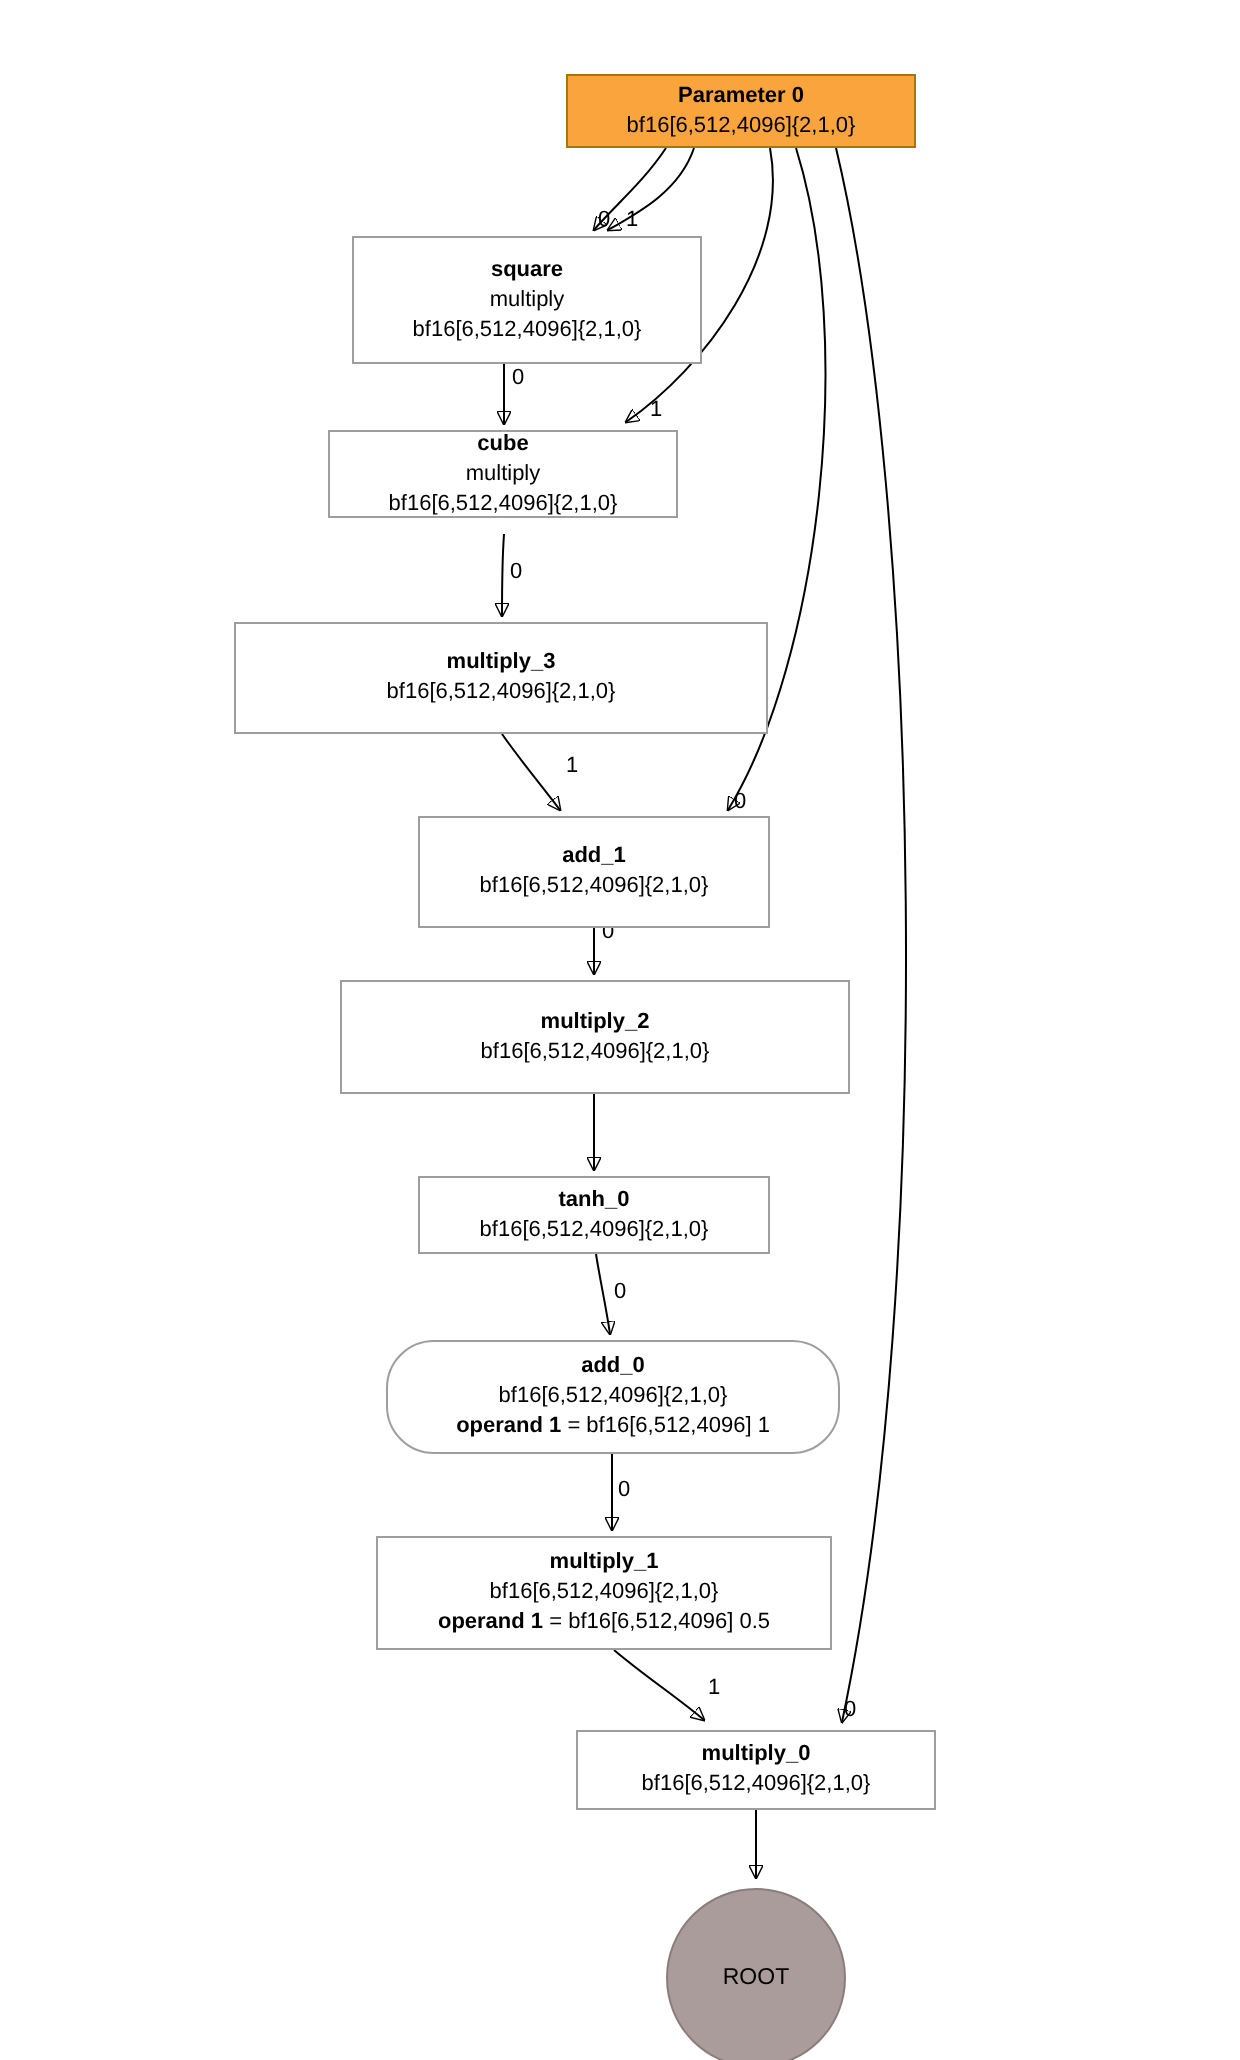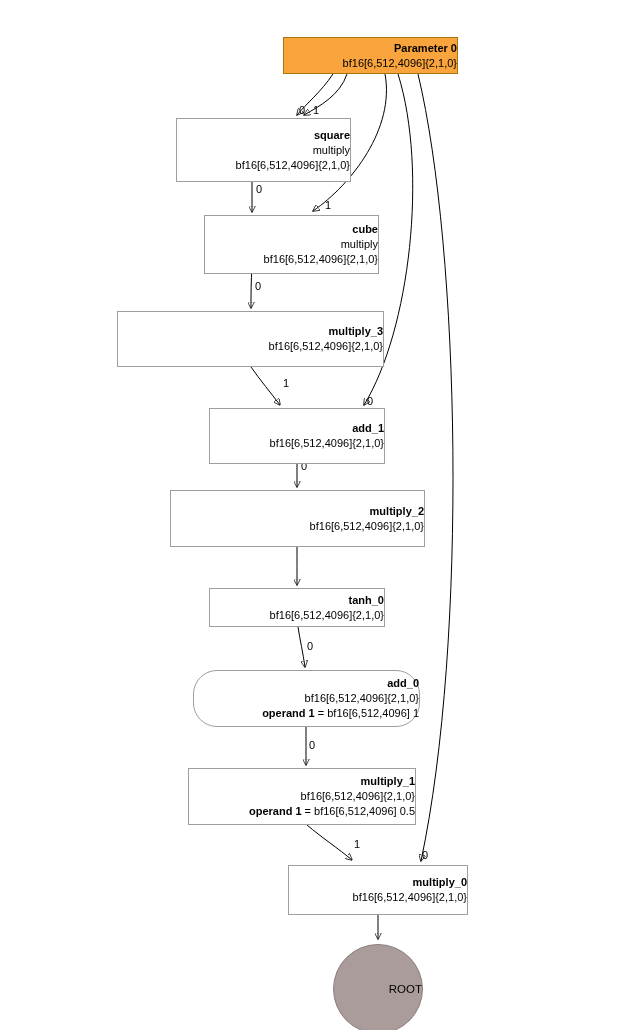--- a/index.html
+++ b/index.html
@@ -4,21 +4,21 @@
 <style>
   * { margin:0; padding:0; box-sizing:border-box; }
   html,body { background:#ffffff; }
   body { font-family:"Liberation Sans", sans-serif; color:#000; }
   .canvas { position:relative; width:620px; height:1030px; background:#fff; overflow:hidden; }
   .graph-title { position:absolute; left:0; top:16px; width:590px; text-align:center;
                  font-size:12.5px; font-weight:bold; }
   .edges { position:absolute; left:0; top:0; }
   .edges path { stroke:#000; stroke-width:1; fill:none; }
   .node { position:absolute; background:#fff; border:1px solid #9e9e9e;
-          display:flex; flex-direction:column; align-items:flex-end; justify-content:center;
+          display:flex; flex-direction:column; align-items:center; justify-content:center;
           font-size:11px; line-height:15px; text-align:center; }
   .node-title { font-weight:bold; }
   .node.param { background:#f9a43c; border-color:#a8740c; }
   .node.root { border-radius:50%; background:#ab9c9c; border-color:#8c7d7d; font-size:11.5px; }
   .edge-label { position:absolute; font-size:11px; line-height:13px; }
 </style>
 </head>
 <body>
 
 <div class="canvas">
@@ -63,21 +63,21 @@
     <div class="node-title">Parameter 0</div>
     <div class="node-shape">bf16[6,512,4096]{2,1,0}</div>
   </div>
 
   <div class="node" style="left:176px; top:118px; width:175px; height:64px;">
     <div class="node-title">square</div>
     <div class="node-op">multiply</div>
     <div class="node-shape">bf16[6,512,4096]{2,1,0}</div>
   </div>
 
-  <div class="node" style="left:164px; top:215px; width:175px; height:59px;margin-left:40px;">
+  <div class="node" style="left:164px; top:215px; width:175px; height:44px;">
     <div class="node-title">cube</div>
     <div class="node-op">multiply</div>
     <div class="node-shape">bf16[6,512,4096]{2,1,0}</div>
   </div>
 
   <div class="node" style="left:117px; top:311px; width:267px; height:56px;">
     <div class="node-title">multiply_3</div>
     <div class="node-shape">bf16[6,512,4096]{2,1,0}</div>
   </div>
 
@@ -107,21 +107,21 @@
 
   <div class="node" style="left:188px; top:768px; width:228px; height:57px;">
     <div class="node-title">multiply_1</div>
     <div class="node-shape">bf16[6,512,4096]{2,1,0}</div>
     <div class="node-operand">
       <b>operand 1</b>
       <span>= bf16[6,512,4096] 0.5</span>
     </div>
   </div>
 
-  <div class="node" style="left:288px; top:865px; width:180px; height:50px;">
+  <div class="node" style="left:288px; top:865px; width:180px; height:40px;">
     <div class="node-title">multiply_0</div>
     <div class="node-shape">bf16[6,512,4096]{2,1,0}</div>
   </div>
 
   <div class="node root" style="left: 333px; top: 944px; width: 90px; height: 90px; background-color: rgb(171, 156, 156); border-color: rgb(140, 125, 125);">
     <div>ROOT</div>
   </div>
 
 </div>
 

